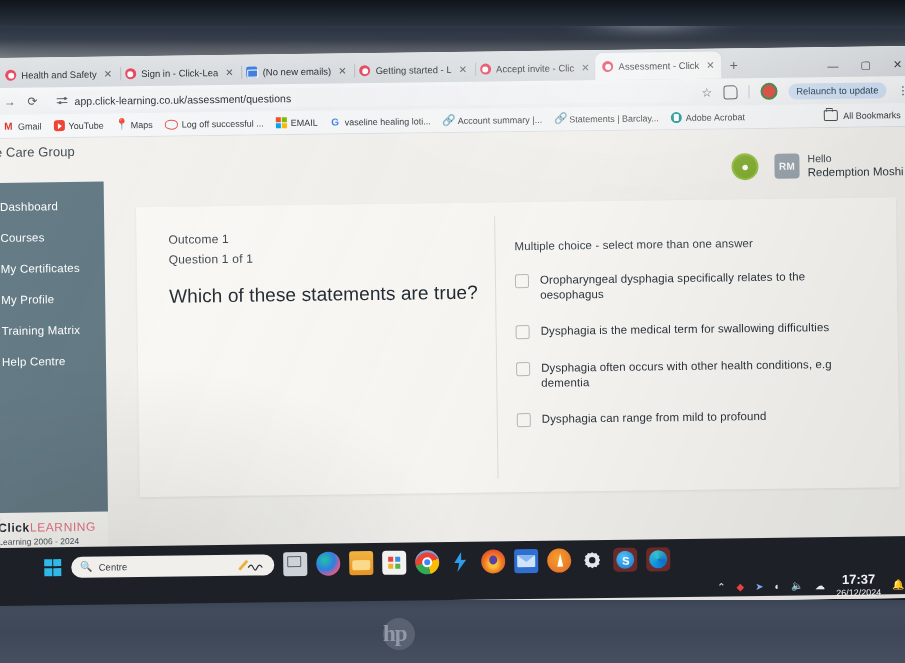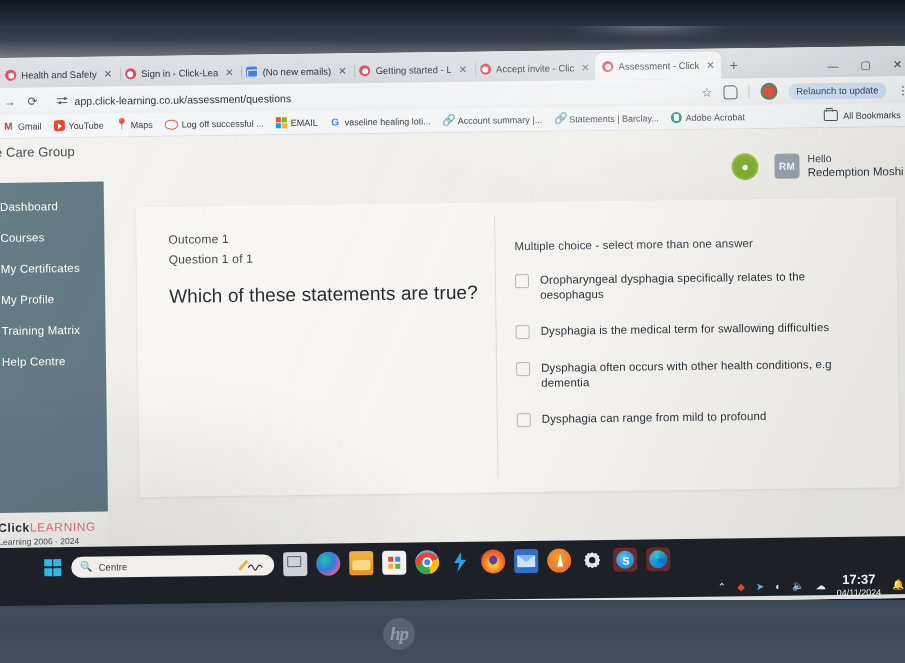--- a/index.html
+++ b/index.html
@@ -48,25 +48,24 @@
     width: 905px; height: 63px;
     background: linear-gradient(180deg,#3b4454 0%, #434c5c 16%, #3e4757 48%, #464f5f 100%);
   }
   .hp-logo {
     position:absolute; left: 383px; top: 618px;
     width: 32px; height: 32px;
     border-radius: 50%;
     background: #5d6574;
     color: #9aa2b1;
     font-family: "Liberation Serif", serif;
-    font-style: italic;
     font-weight: 700;
-    font-size: 19px;
+    font-size: 23px;
     line-height: 32px;
-    text-align: center;
+    text-align: left;
     letter-spacing: -1px;
     filter: blur(0.5px);
     opacity: .9;
   }
 
   
   #screen {
     position: absolute;
     left: -6px; top: 58px;
     width: 918px; height: 552px;
@@ -630,21 +629,21 @@
 
     <div class="tray">
       <span>⌃</span>
       <span style="color:#e8433a;">◆</span>
       <span style="color:#7fa8e8;">➤</span>
       <span>◐</span>
       <span>🔈</span>
       <span>☁</span>
       <span class="clock">
         <span class="t">17:37</span><br>
-        <span>04/11/2024</span>
+        <span>26/12/2024</span>
       </span>
       <span style="color:#9fd3f2;">🔔</span>
     </div>
   </div>
 
   <div class="bezel-bottom"></div>
   <div class="hp-logo">hp</div>
 
 </div>
 

